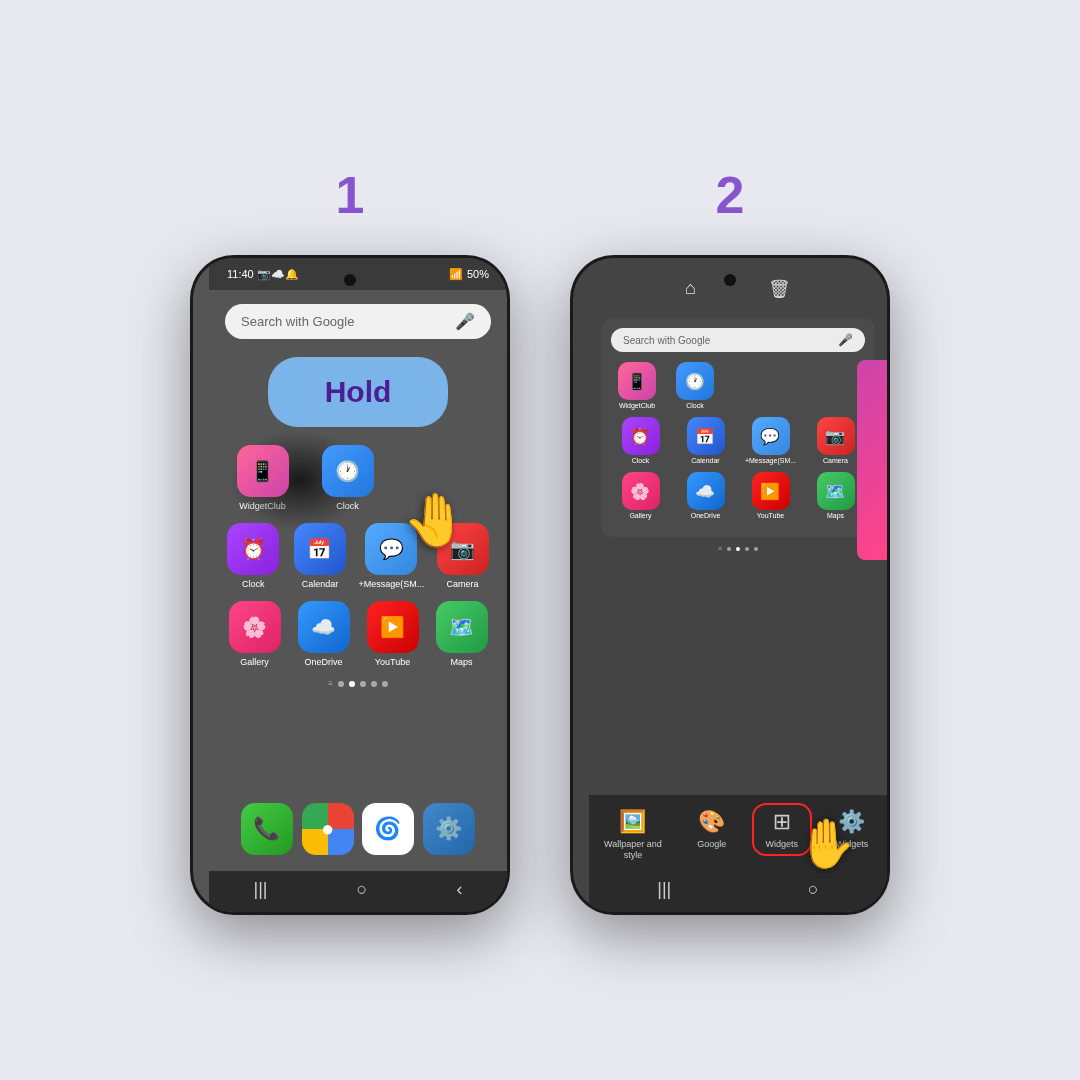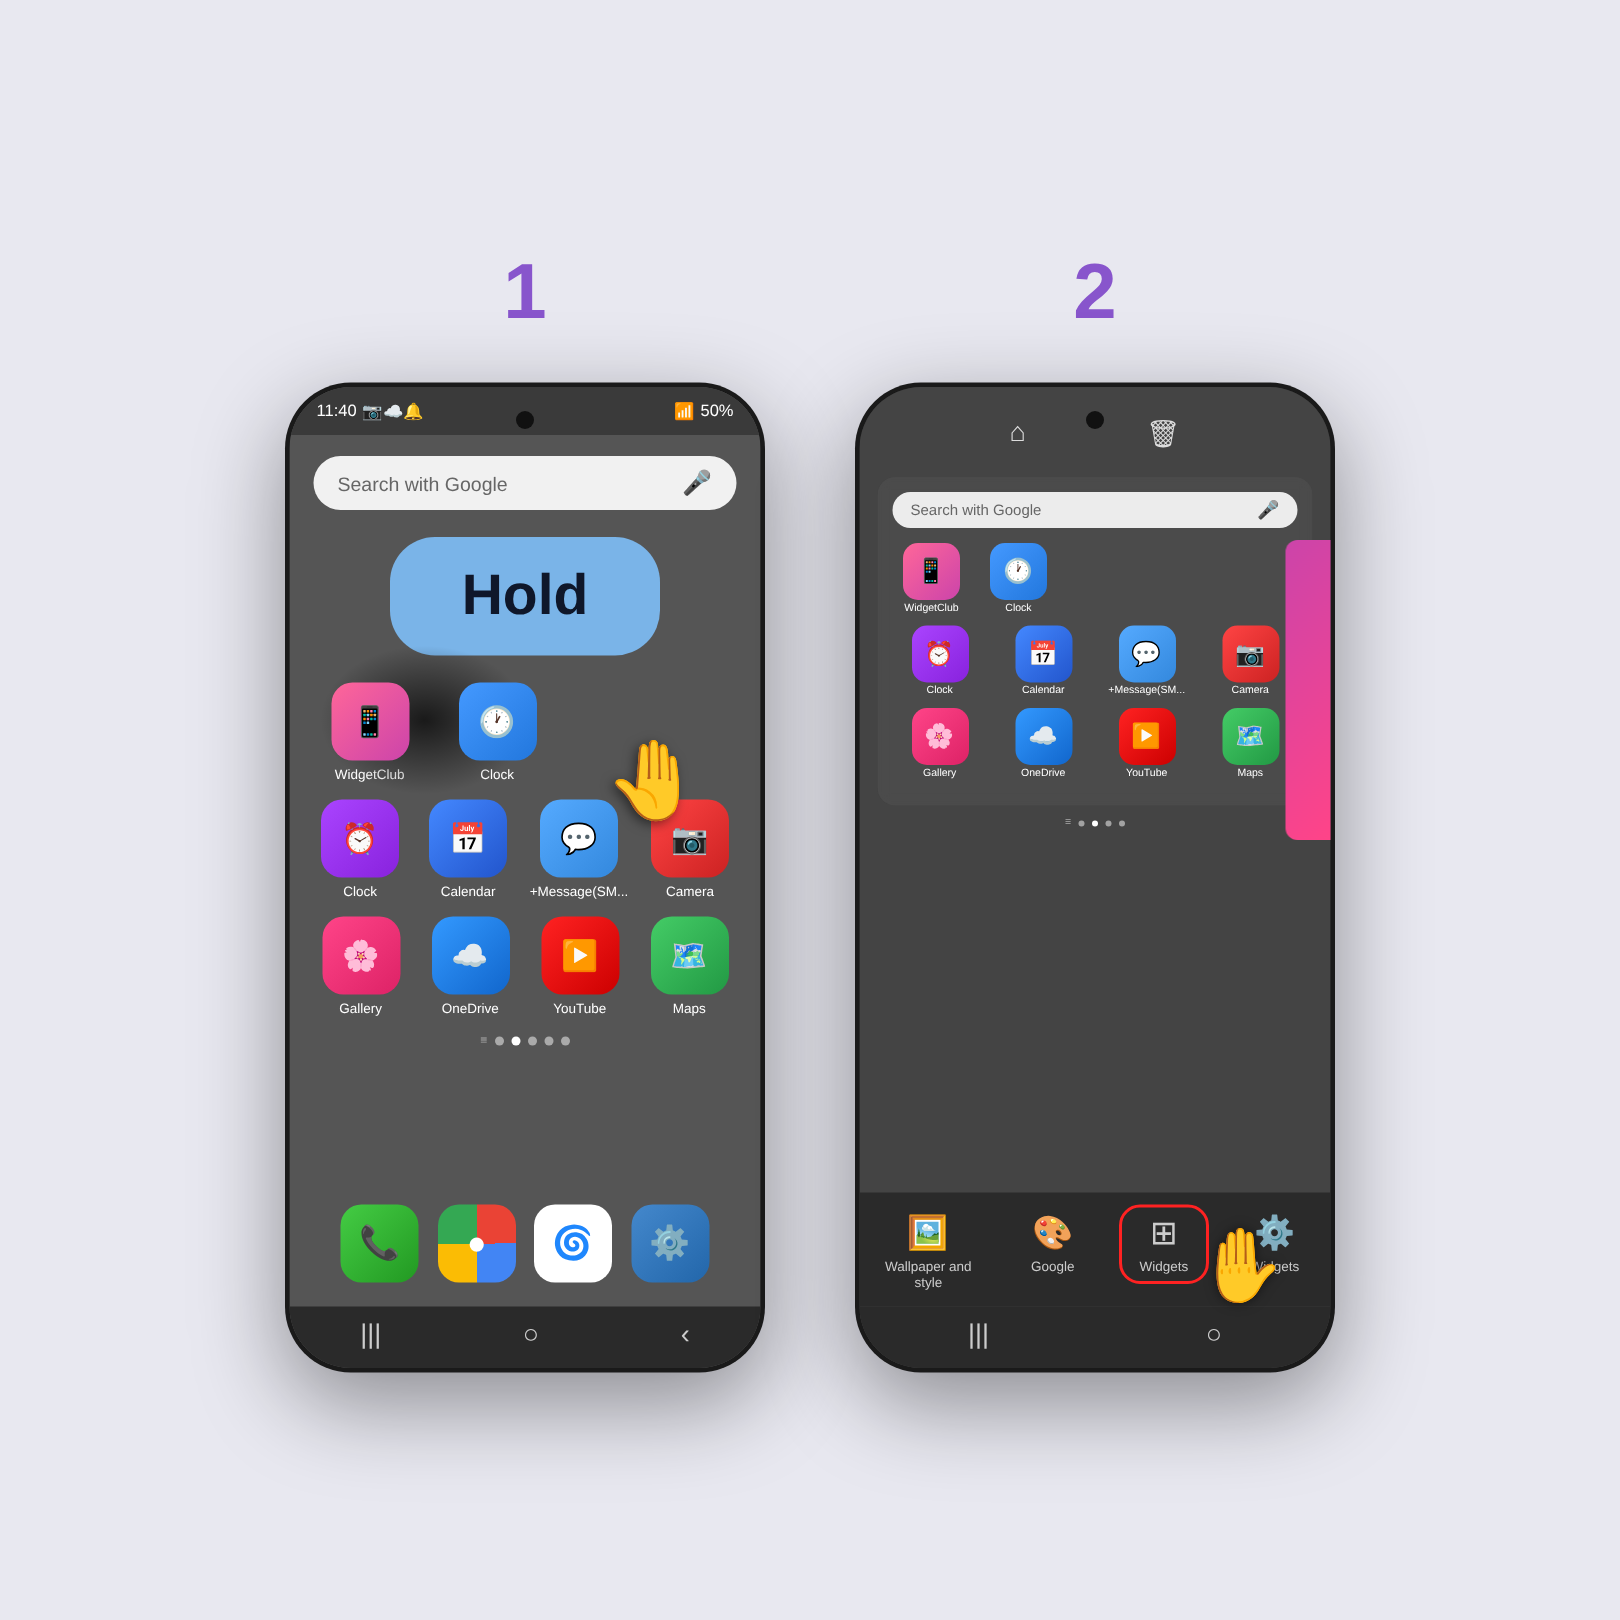--- a/index.html
+++ b/index.html
@@ -50,20 +50,21 @@
     }
 
     
     .phone-screen {
       width: 100%;
       height: 100%;
       background: #555;
       position: relative;
       display: flex;
       flex-direction: column;
+      padding-left: 16px;
     }
 
     
     .camera-dot {
       position: absolute;
       top: 16px;
       left: 50%;
       transform: translateX(-50%);
       width: 12px;
       height: 12px;
@@ -116,23 +117,23 @@
       font-size: 16px;
       color: #555;
     }
 
     
     .hold-button {
       background: #7ab4e8;
       border-radius: 30px;
       padding: 18px 40px;
       text-align: center;
-      font-size: 38px;
+      font-size: 30px;
       font-weight: bold;
-      color: #0f172a;
+      color: #4c1d95;
       margin: 0 auto 18px;
       display: block;
       width: 180px;
     }
 
     
     .app-grid {
       display: grid;
       grid-template-columns: repeat(4, 1fr);
       gap: 10px;

